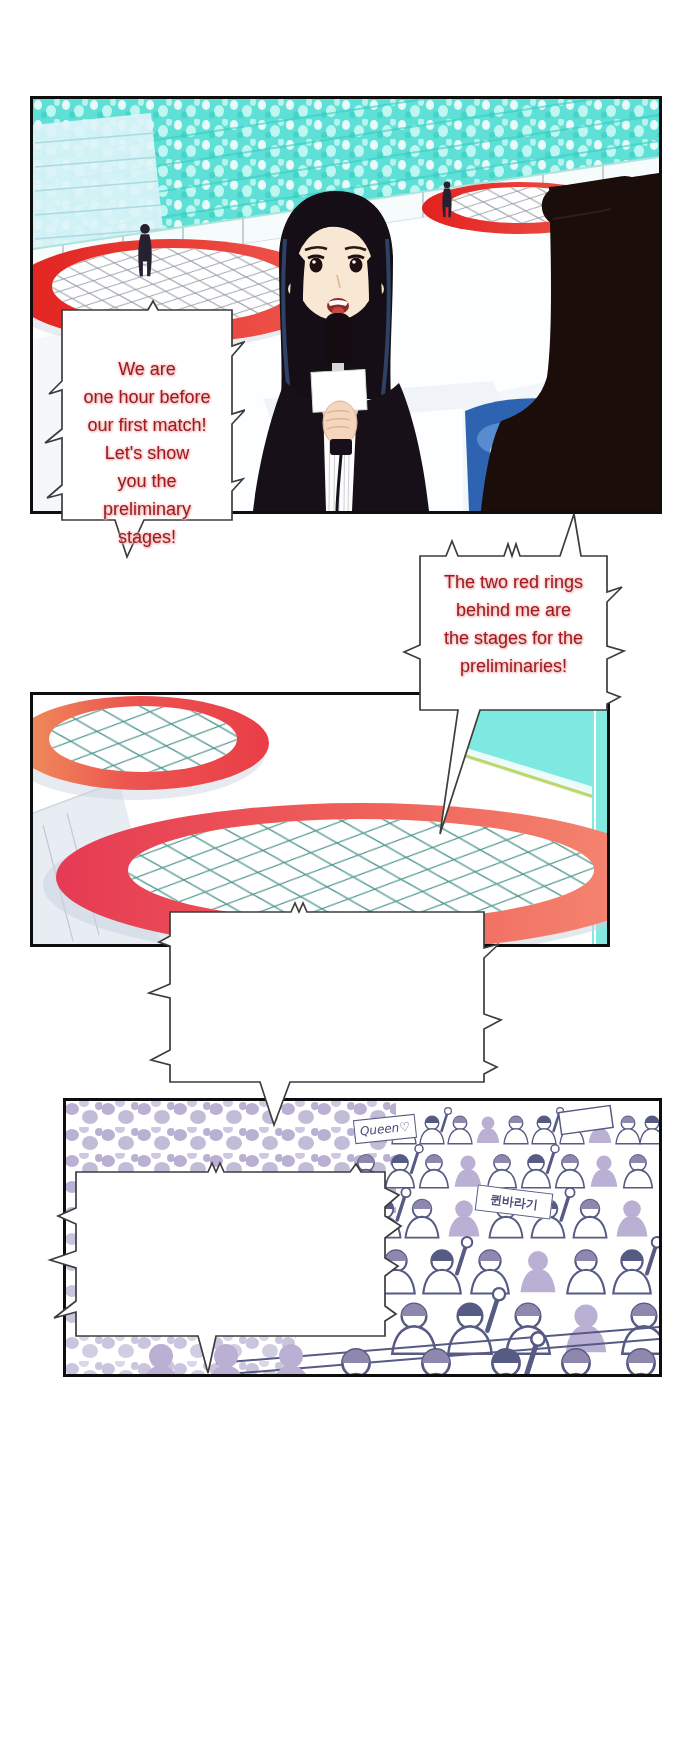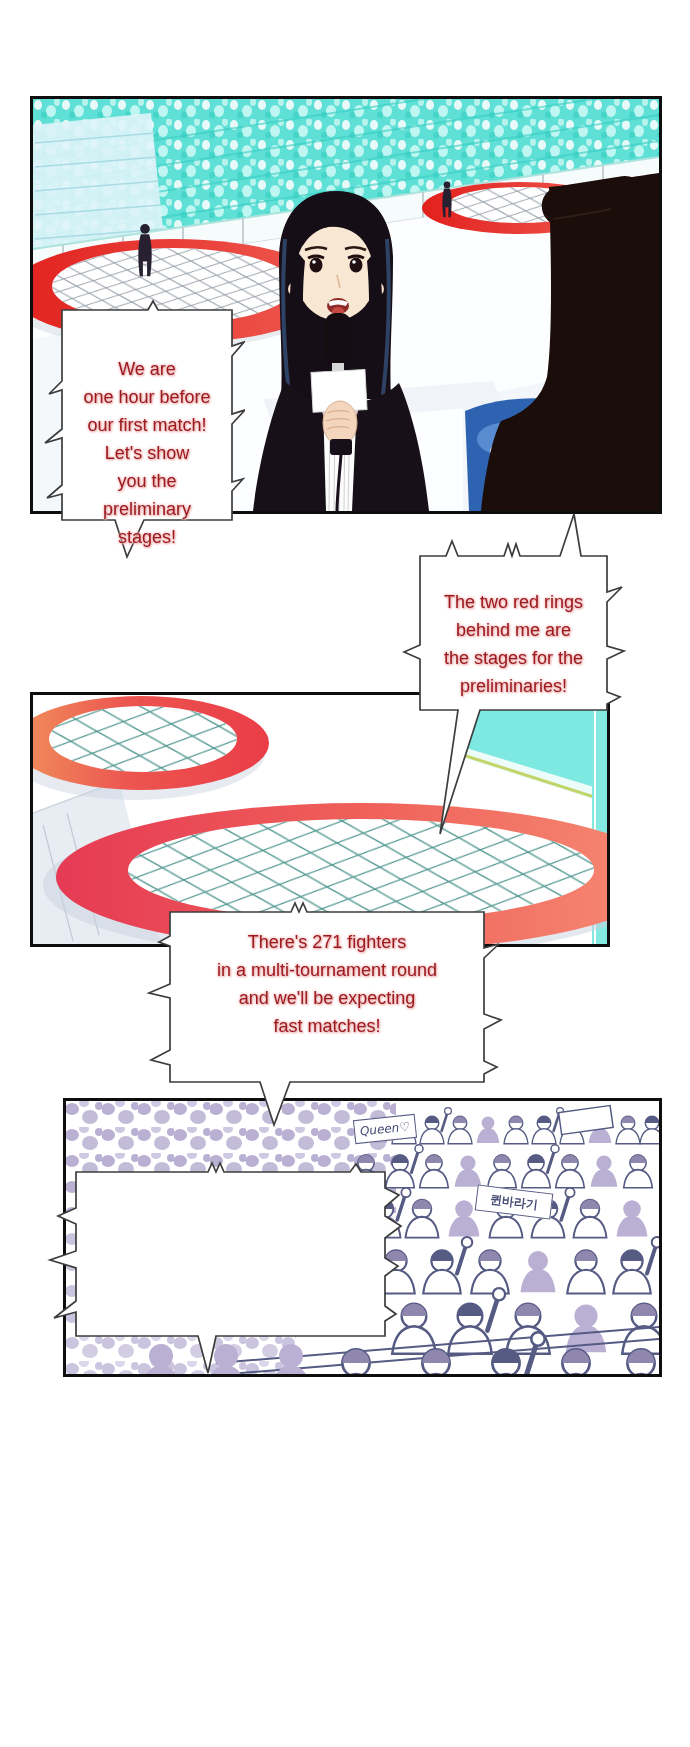--- a/index.html
+++ b/index.html
@@ -15,21 +15,21 @@
   .bubble-shape{fill:#ffffff;stroke:#3d3d3d;stroke-width:1.7;stroke-linejoin:miter;}
   .bubble-text{position:absolute;color:#9b1b20;font-size:18px;line-height:28px;text-align:center;
                white-space:pre-line;font-family:"Liberation Sans",sans-serif;
                text-shadow:0 0 3px #f2bcbc,0 0 3px #f2bcbc,1px 1px 2px #e9a9a9;}
   #bubble1{left:30px;top:298px;width:215px;height:265px;}
   #bubble2{left:402px;top:498px;width:230px;height:350px;}
   #bubble3{left:128px;top:898px;width:400px;height:240px;}
   #bubble4{left:20px;top:1158px;width:395px;height:225px;}
   #bubble5{left:190px;top:1468px;width:365px;height:185px;}
   #bubble1 .bubble-text{left:32px;top:19px;width:170px;margin-top:38px;}
-  #bubble2 .bubble-text{left:18px;top:70px;width:187px;margin-top:20px;}
+  #bubble2 .bubble-text{left:18px;top:70px;width:187px;}
   #bubble3 .bubble-text{left:42px;top:30px;width:314px;}
   #bubble4 .bubble-text{left:56px;top:26px;width:309px;}
   #bubble5 .bubble-text{left:42px;top:52px;width:310px;}
   .sign{position:absolute;background:#fff;border:1.5px solid #565b84;color:#454a74;
         display:flex;align-items:center;justify-content:center;
         font-family:"DejaVu Sans",sans-serif;box-sizing:border-box;}
   .sign-queen{left:288px;top:16px;width:62px;height:24px;transform:rotate(-6deg);font-size:12px;font-style:italic;}
   .sign-kr{left:410px;top:88px;width:76px;height:26px;transform:rotate(7deg);font-size:12px;font-weight:bold;}
 </style>
 </head>
@@ -364,24 +364,20 @@
     <div class="bubble-text">The two red rings
 behind me are
 the stages for the
 preliminaries!</div>
   </div>
 
   <div class="bubble" id="bubble3">
     <svg width="400" height="240" viewBox="0 0 400 240">
       <polygon class="bubble-shape" points="42,14 163,14 167,5 171,14 175,5 179,14 356,14 356,50 371,46 356,60 356,116 373,122 356,131 356,163 369,169 356,176 356,184 162,184 146,227 132,184 42,184 42,167 23,162 42,152 42,100 21,95 42,86 42,48 31,44 42,38"></polygon>
     </svg>
-    <div class="bubble-text">There's 271 fighters
-in a multi-tournament round
-and we'll be expecting
-fast matches!</div>
   </div>
 
   <div class="bubble" id="bubble4">
     <svg width="395" height="225" viewBox="0 0 395 225">
       <polygon class="bubble-shape" points="56,14 188,14 192,5 196,14 200,5 204,14 330,14 336,6 341,14 365,14 365,30 379,37 365,49 365,58 381,68 365,80 365,100 378,108 365,118 365,148 376,156 365,163 365,178 196,178 188,215 178,178 56,178 56,154 34,160 56,143 56,110 30,102 56,93 56,66 38,58 56,50"></polygon>
     </svg>
   </div>
 
 
 </div>

